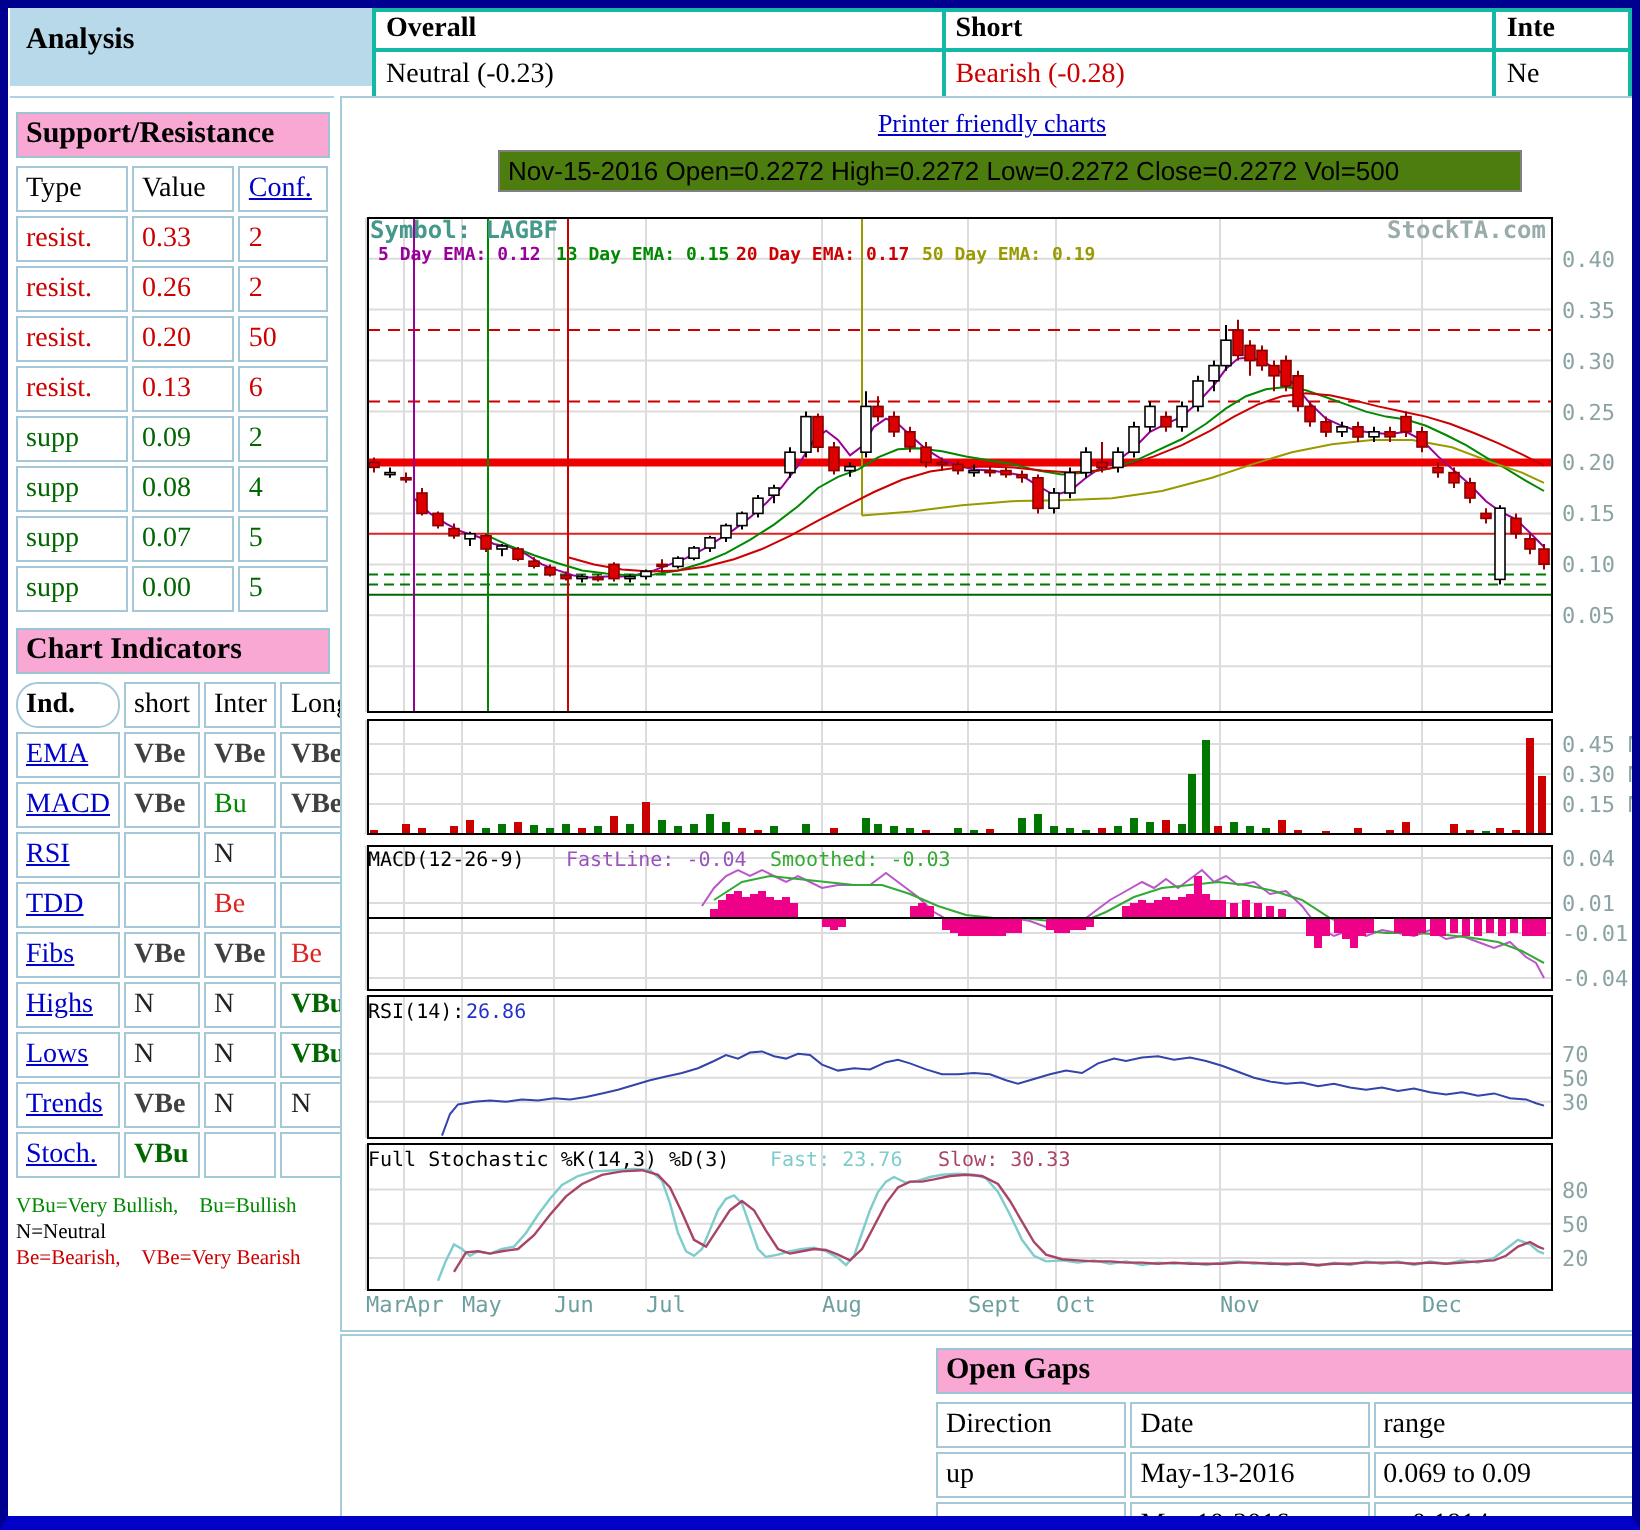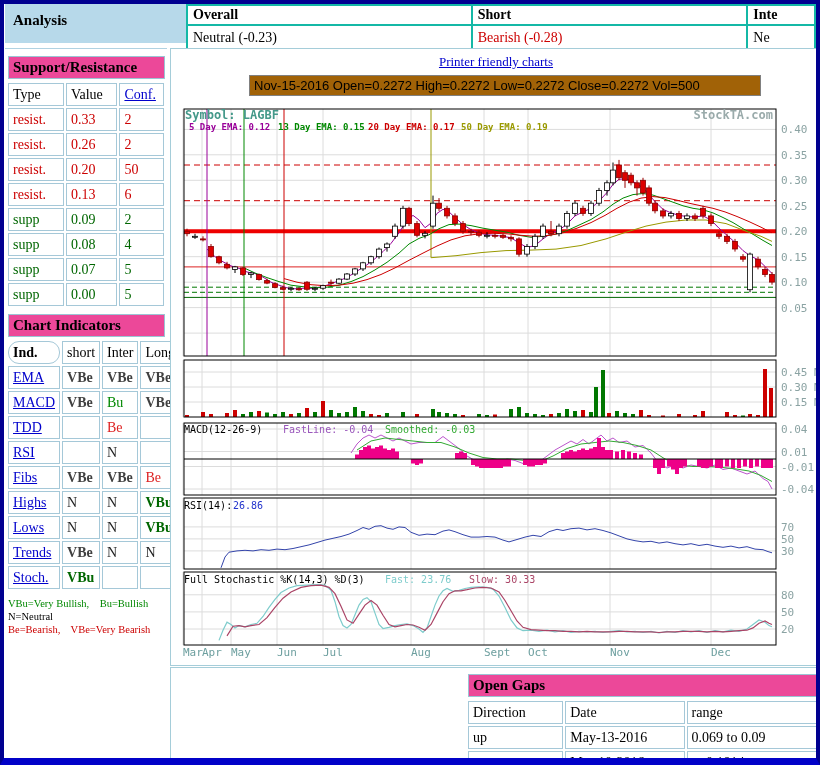--- a/index.html
+++ b/index.html
@@ -11,21 +11,21 @@
         overflow:hidden;}
   .analysis-box{position:absolute;left:1px;top:0;width:181px;height:39px;
         background:#b7d9ea;font-weight:bold;font-size:15px;padding:8px 0 0 8px;
         box-sizing:border-box;}
   .overall-table{position:absolute;left:182px;top:0;border-collapse:collapse;}
   .overall-table td{border:2px solid #14b8a6;font-size:14px;padding:1px 5px;background:#fff;}
   .overall-table .hdr{font-weight:bold;height:16px;}
   .overall-table .val{height:21px;}
   .sep-line{position:absolute;left:1px;top:44px;width:162px;height:1px;background:#b0d2e2;}
   .sidebar{position:absolute;left:3px;top:50px;width:159px;}
-  .sec-header{background:#ec4899;border:1px solid #9bc4d4;font-weight:bold;font-size:15px;
+  .sec-header{background:#f9a8d4;border:1px solid #9bc4d4;font-weight:bold;font-size:15px;
         padding:2px 4px;margin:2px 1px;}
   table.box{border-collapse:separate;border-spacing:2px;margin-left:-1px;}
   table.box td{border:1px solid #a5c8d8;font-size:14px;padding:1px 4px;height:19px;
         background:#fff;}
   .resist{color:#cc0000;}
   .supp{color:#006600;}
   .vbe{color:#404040;font-weight:bold;}
   .be{color:#dd2222;}
   .vbu{color:#006600;font-weight:bold;}
   .bu{color:#008800;}
@@ -34,21 +34,21 @@
   .legend{font-size:10.5px;margin:6px 0 0 1px;line-height:1.25;}
   .legend div{white-space:pre;}
   .leg-bull{color:#008800;}
   .leg-neut{color:#000;}
   .leg-bear{color:#cc0000;}
   .chart-container{position:absolute;left:166px;top:44px;width:800px;height:616px;
         border:1px solid #a5cdd9;background:#fff;}
   .pf-link{position:absolute;left:0;top:5px;width:650px;text-align:center;font-size:13px;}
   .info-box{position:absolute;left:78px;top:26px;width:502px;border:1px solid #808080;
         font-family:"Liberation Sans", sans-serif;font-size:13px;padding:2px 4px;
-        background:#a16207;color:#000;}
+        background:#4d7c0f;color:#000;}
   .chart-svg{position:absolute;left:10px;top:56px;}
   .bottom-container{position:absolute;left:166px;top:663px;width:800px;height:120px;
         border:1px solid #a5cdd9;background:#fff;}
   .open-gaps{position:absolute;left:296px;top:4px;width:360px;}
   svg text{font-family:"DejaVu Sans Mono", monospace;}
 </style>
 </head>
 <body>
 
 <div class="page">
@@ -139,29 +139,29 @@
             <td class="vbe">VBe</td>
             <td class="vbe">VBe</td>
           </tr>
           <tr>
             <td><a class="lnk">MACD</a></td>
             <td class="vbe">VBe</td>
             <td class="bu">Bu</td>
             <td class="vbe">VBe</td>
           </tr>
           <tr>
+            <td><a class="lnk">RSI</a></td>
+            <td class=""></td>
+            <td class="n">N</td>
+            <td class=""></td>
+          </tr>
+          <tr>
             <td><a class="lnk">TDD</a></td>
             <td class=""></td>
             <td class="be">Be</td>
-            <td class=""></td>
-          </tr>
-          <tr>
-            <td><a class="lnk">RSI</a></td>
-            <td class=""></td>
-            <td class="n">N</td>
             <td class=""></td>
           </tr>
           <tr>
             <td><a class="lnk">Fibs</a></td>
             <td class="vbe">VBe</td>
             <td class="vbe">VBe</td>
             <td class="be">Be</td>
           </tr>
           <tr>
             <td><a class="lnk">Highs</a></td>

